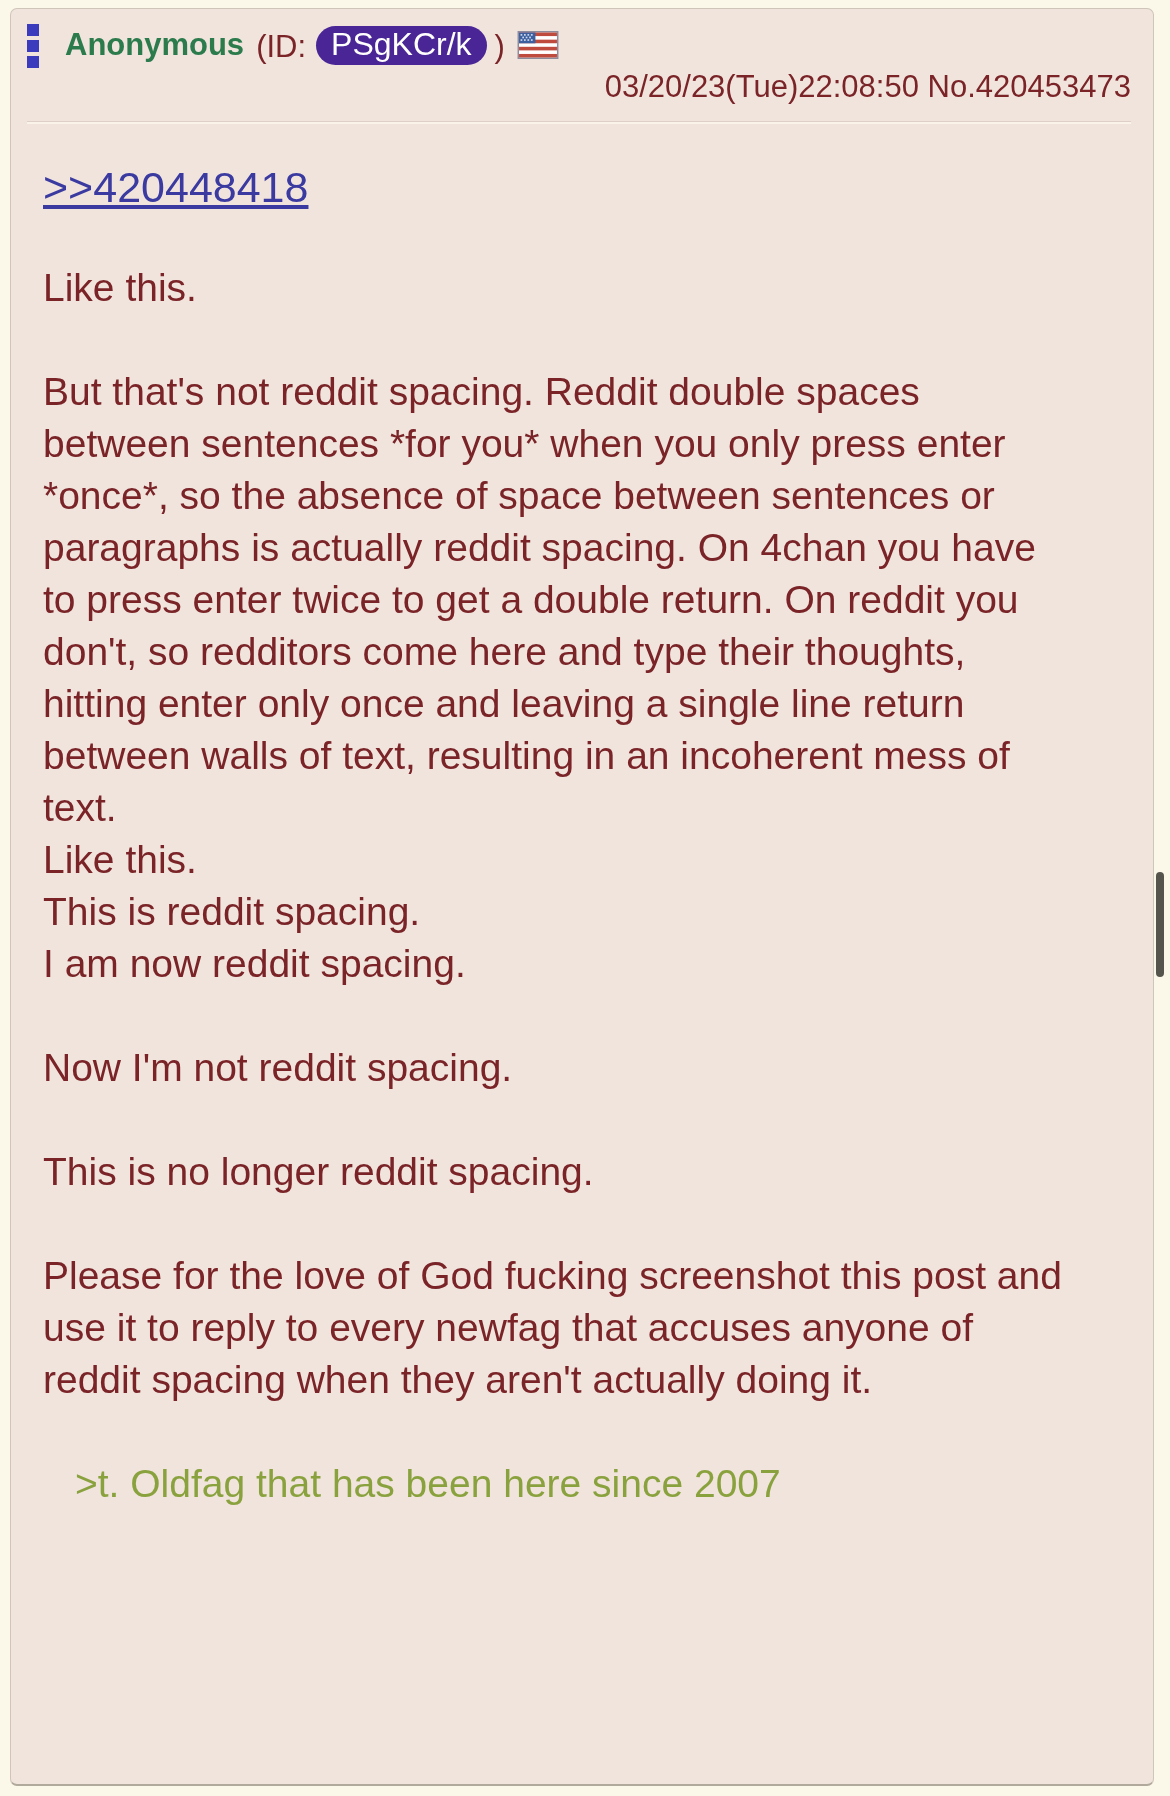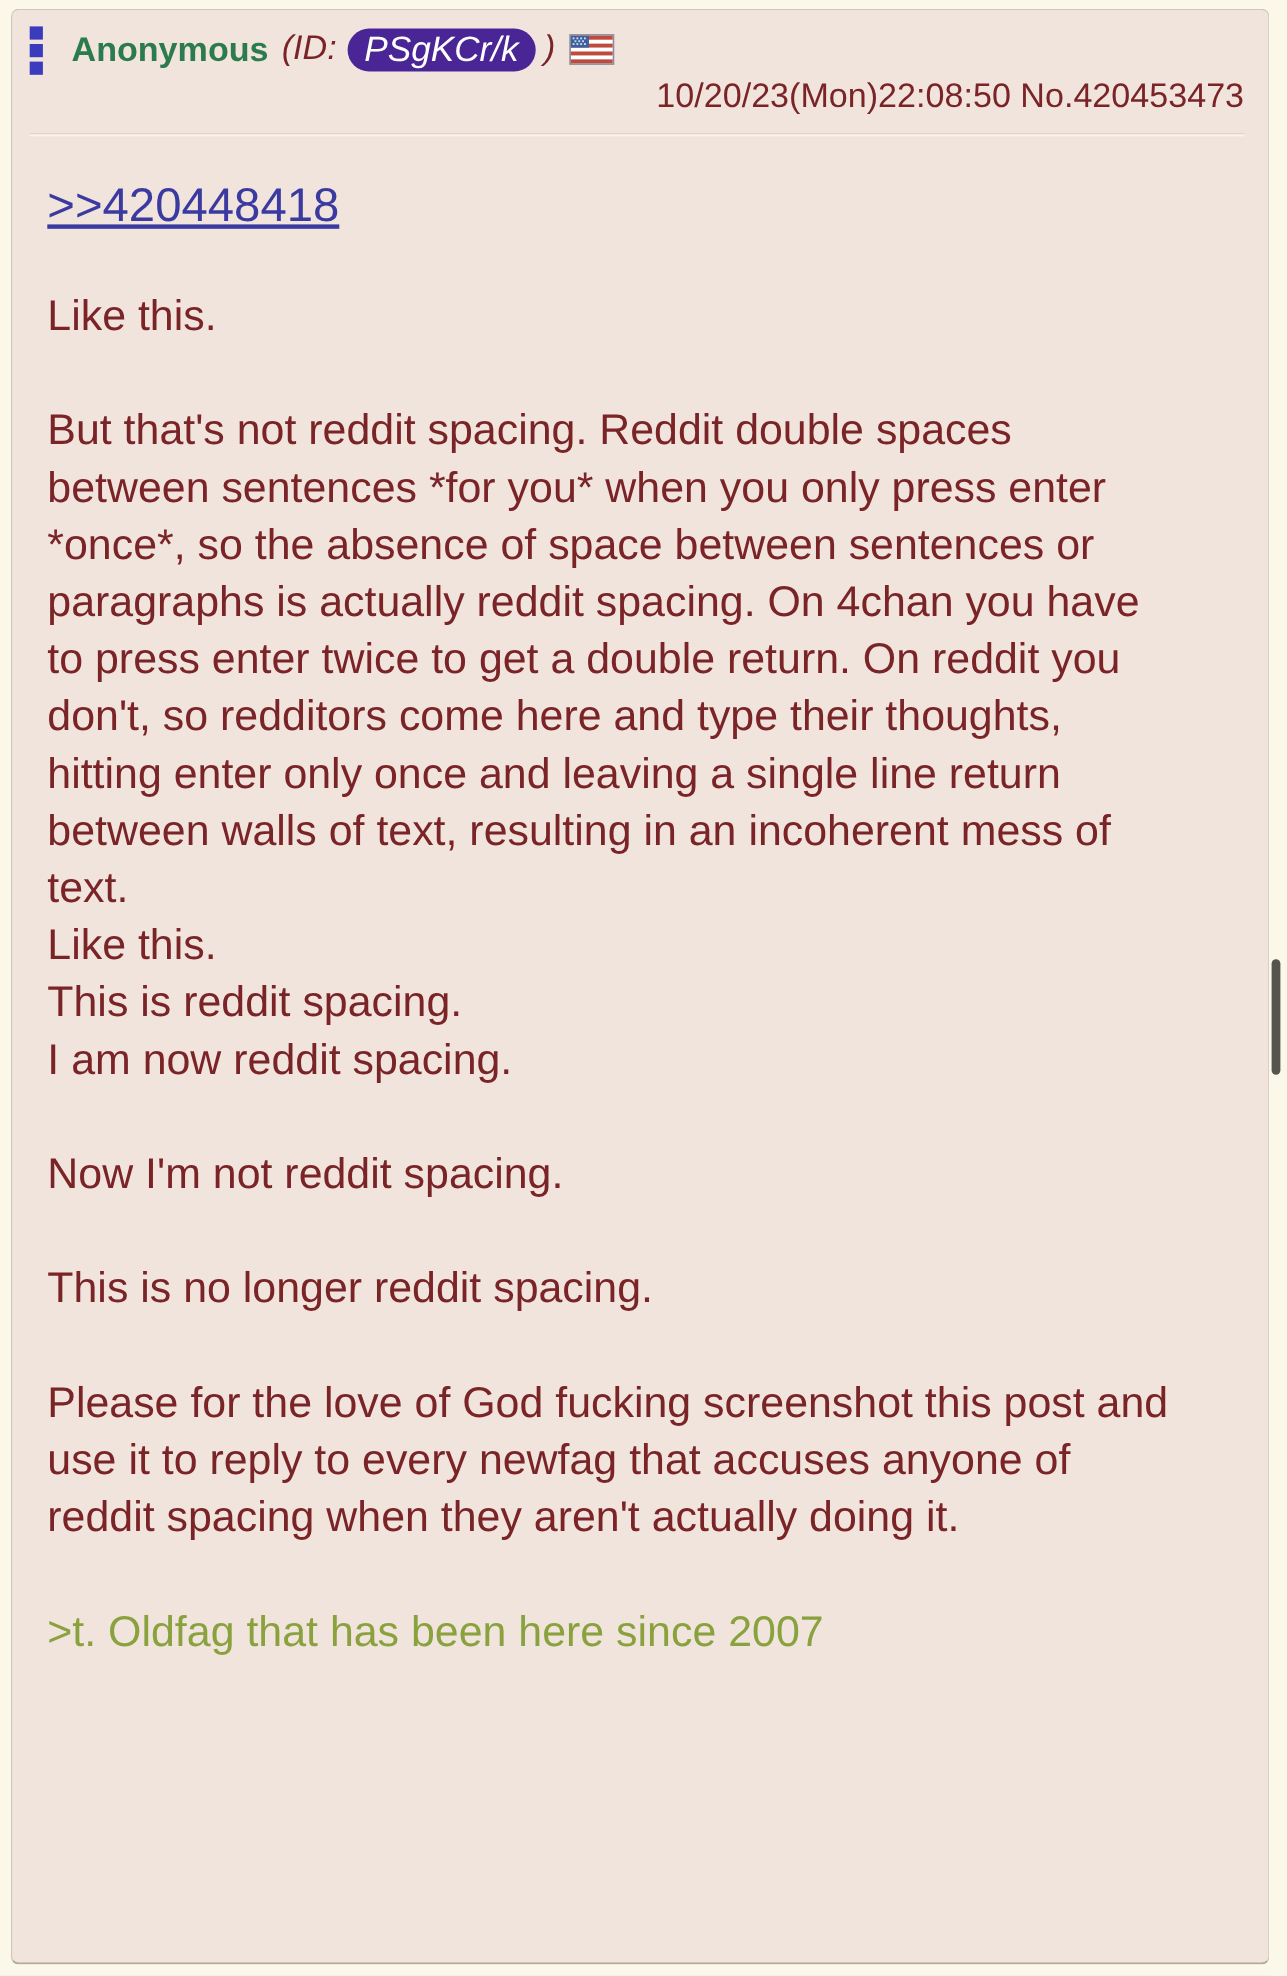--- a/index.html
+++ b/index.html
@@ -36,21 +36,21 @@
   .poster-name {
     margin-left: 26px;
     color: var(--name_green, #2c7b4c);
     font-size: 31px;
     font-weight: bold;
   }
   .id-wrap {
     margin-left: 12px;
     color: var(--text_maroon, #7a2428);
     font-size: 31px;
-    display: flex; align-items: flex-start; font-style: italic;
+    display: flex; align-items: flex-end;
   }
   .id-pill {
     display: inline-block;
     margin: 0 8px 0 10px;
     background: var(--id_badge_bg, #4a2596);
     color: var(--id_badge_text, #ffffff);
     font-size: 32px;
     line-height: 26px;
     padding: 5px 15px 8px;
     border-radius: 999px;
@@ -83,21 +83,21 @@
     color: var(--quotelink_blue, #3a3aa0);
     text-decoration: underline;
     cursor: pointer;
   }
   .block {
     font-size: 39px;
     line-height: 52px;
     color: var(--text_maroon, #7a2428);
     margin-bottom: 52px;
   }
-  .greentext { color: var(--greentext, #8aa23e); }
+  .greentext { color: var(--greentext, #8aa23e); margin-left: 32px; }
 
   
   .scrollbar-thumb {
     position: absolute;
     left: 1156px; top: 872px;
     width: 8px; height: 105px;
     background: var(--scrollbar, #56554d);
     border-radius: 4px;
   }
 </style>
@@ -140,21 +140,21 @@
                 <rect x="5.4" y="2.6" width="0.8" height="0.8"></rect>
               <rect x="1.4" y="3.8" width="0.8" height="0.8"></rect>
                 <rect x="3.0" y="3.8" width="0.8" height="0.8"></rect>
                 <rect x="4.6" y="3.8" width="0.8" height="0.8"></rect>
                 <rect x="6.2" y="3.8" width="0.8" height="0.8"></rect>
             </g>
           </svg>
         </span>
       </div>
       <div class="header-row2">
-        <span>10/20/23(Mon)22:08:50</span>
+        <span>03/20/23(Tue)22:08:50</span>
         <span class="post-number">No.420453473</span>
       </div>
       <div class="header-divider"></div>
     </header>
 
     <div class="post-body">
         <div class="quote-block"><a class="quotelink">&gt;&gt;420448418</a></div>
         <p class="block">Like this.</p>
         <p class="block">But that's not reddit spacing. Reddit double spaces<br>between sentences *for you* when you only press enter<br>*once*, so the absence of space between sentences or<br>paragraphs is actually reddit spacing. On 4chan you have<br>to press enter twice to get a double return. On reddit you<br>don't, so redditors come here and type their thoughts,<br>hitting enter only once and leaving a single line return<br>between walls of text, resulting in an incoherent mess of<br>text.<br>Like this.<br>This is reddit spacing.<br>I am now reddit spacing.</p>
         <p class="block">Now I'm not reddit spacing.</p>

